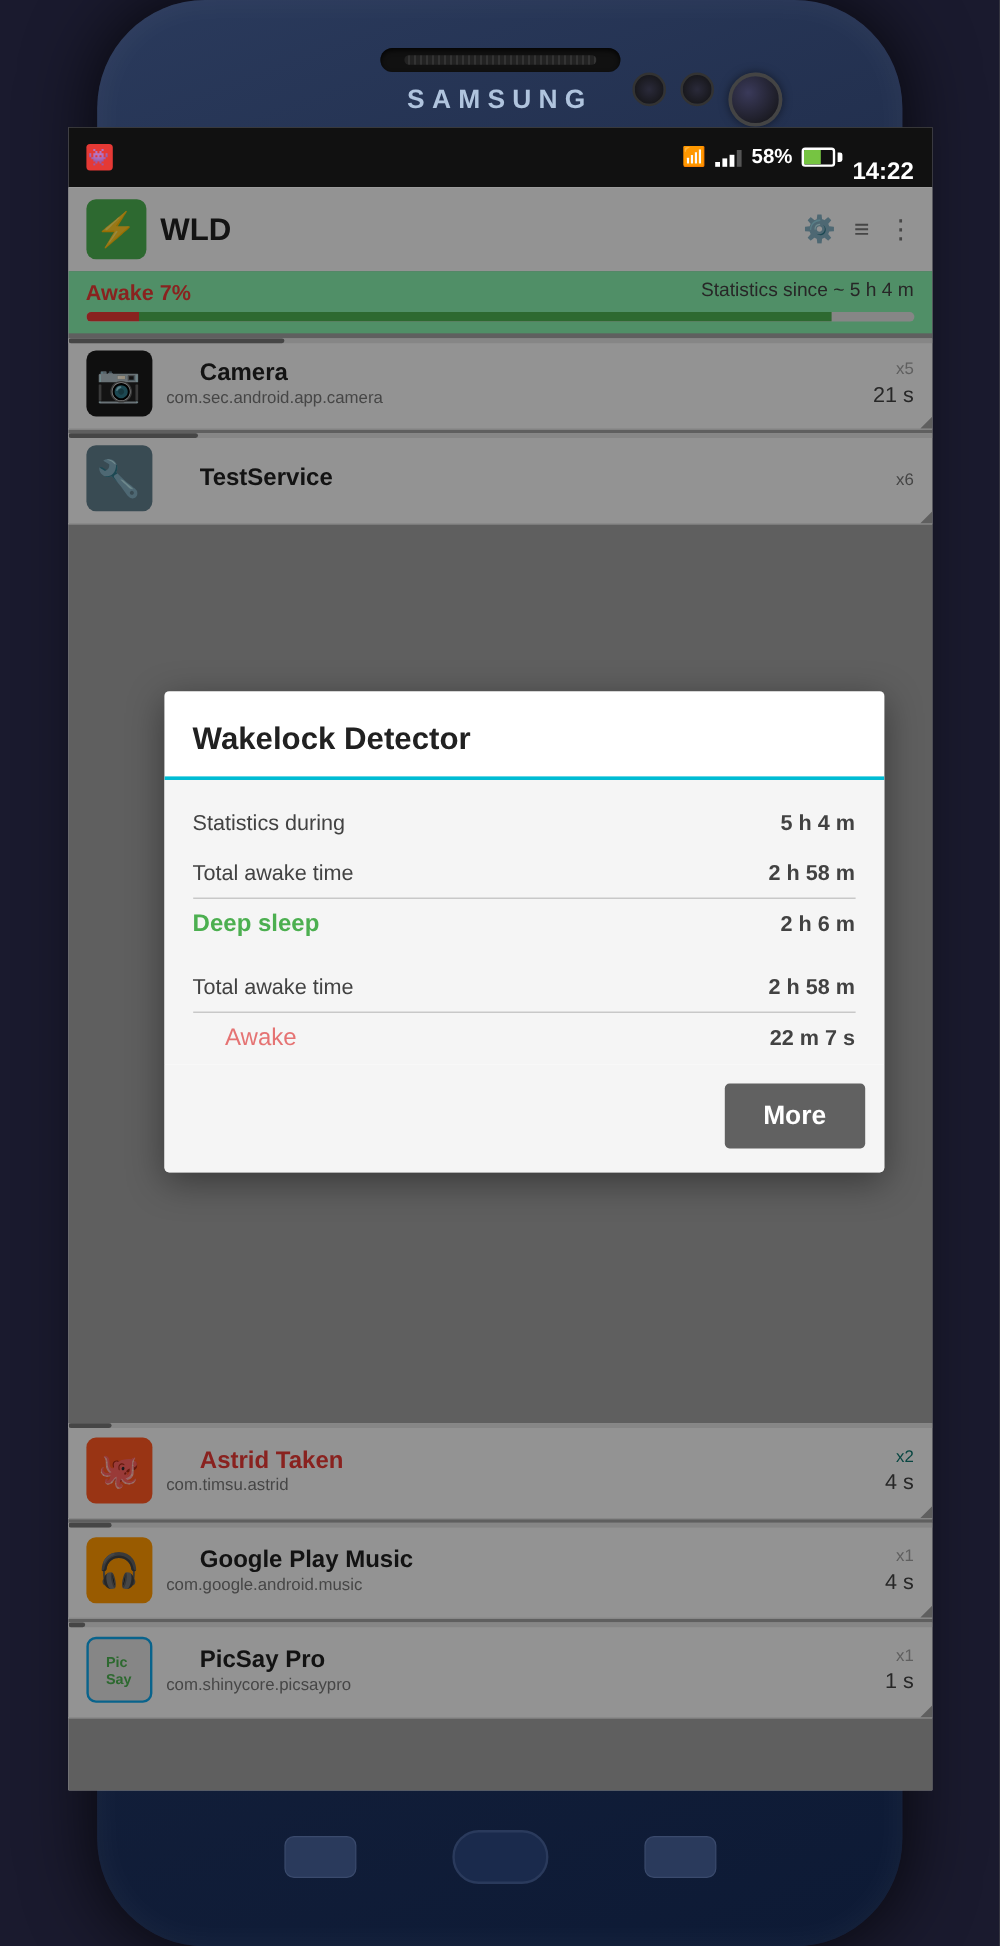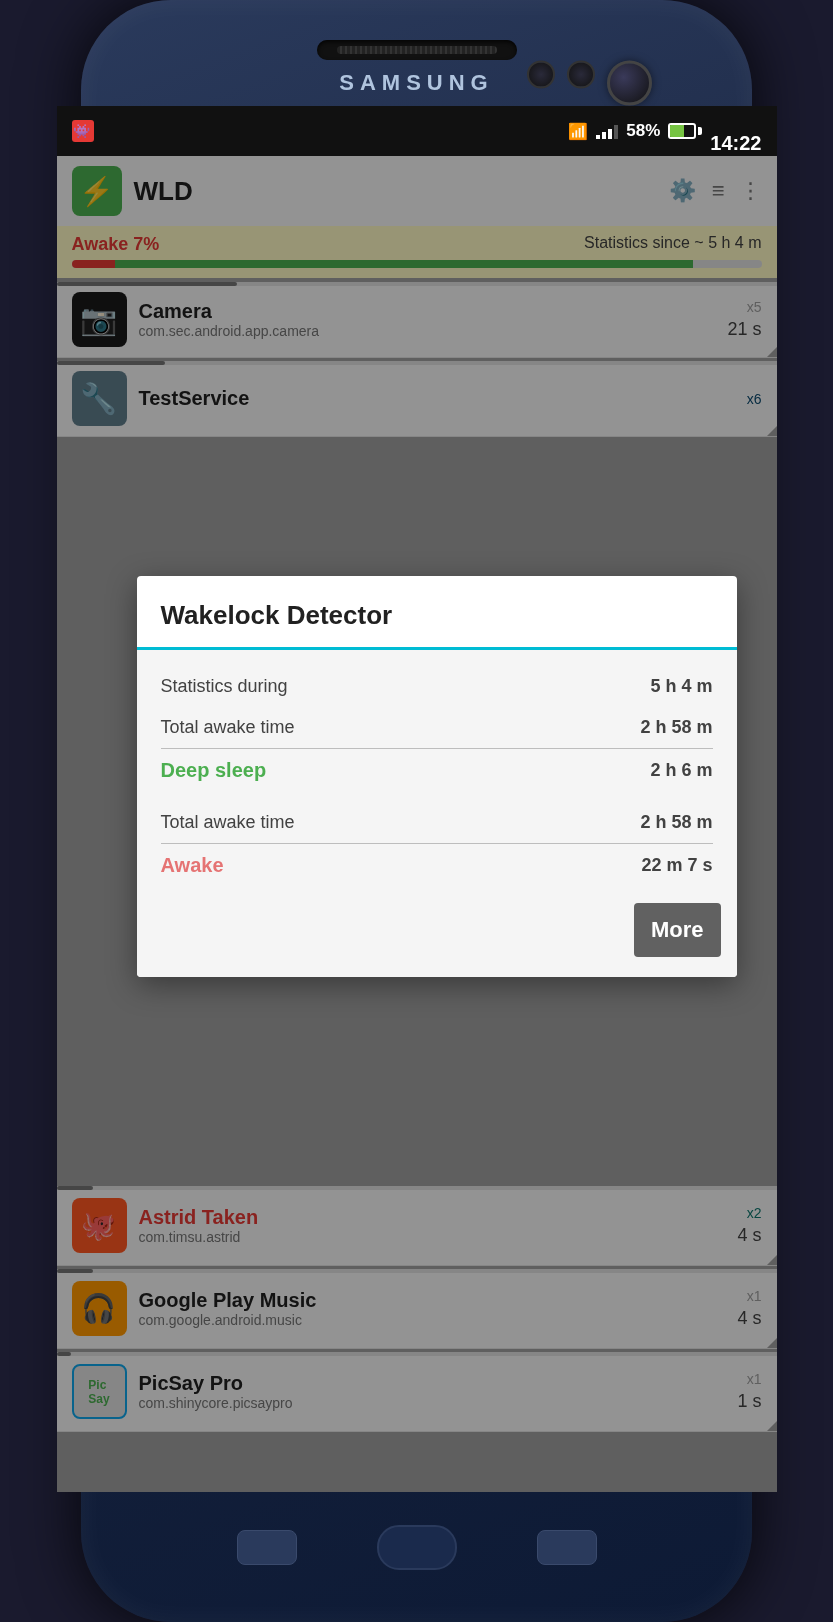--- a/index.html
+++ b/index.html
@@ -233,21 +233,21 @@
       align-items: center;
     }
 
     .topbar-icon {
       color: #757575;
       font-size: 22px;
     }
 
     
     .stats-bar {
-      background: #fef9c3;
+      background: #86efac;
       padding: 8px 15px 10px;
     }
 
     .stats-row {
       display: flex;
       justify-content: space-between;
       margin-bottom: 5px;
     }
 
     .awake-pct {
@@ -297,20 +297,21 @@
     }
 
     .app-item-info {
       flex: 1;
     }
 
     .app-item-name {
       font-size: 20px;
       font-weight: bold;
       color: #212121;
+      margin-left: 28px;
     }
 
     .app-item-pkg {
       font-size: 14px;
       color: #757575;
     }
 
     .app-item-right {
       display: flex;
       flex-direction: column;
@@ -382,21 +383,22 @@
 
     .dialog-row-label.green {
       color: #4caf50;
       font-size: 20px;
       font-weight: bold;
     }
 
     .dialog-row-label.red {
       color: #e57373;
       font-size: 20px;
-      font-weight: bold;
+      font-weight: normal;
+      margin-left: 27px;
     }
 
     .dialog-divider {
       height: 1px;
       background: #bdbdbd;
       margin: 0;
     }
 
     .dialog-section-gap {
       height: 10px;
@@ -406,21 +408,21 @@
       display: flex;
       justify-content: flex-end;
       padding: 16px 16px 20px;
       background: #f5f5f5;
     }
 
     .more-button {
       background: #616161;
       color: white;
       border: none;
-      padding: 14px 17px;
+      padding: 14px 32px;
       font-size: 22px;
       font-weight: bold;
       border-radius: 4px;
       cursor: pointer;
     }
 
     .bottom-item {
       background: #f5f5f5;
       display: flex;
       align-items: center;
@@ -473,21 +475,21 @@
 
     .home-button {
       width: 80px;
       height: 45px;
       background: #1a2a4c;
       border-radius: 22px;
       border: 2px solid #2a3a5c;
     }
 
     .x5-badge { color: #9e9e9e; font-size: 14px; }
-    .x6-badge { color: #0c4a6e; font-size: 14px; margin-left: 16px; }
+    .x6-badge { color: #737373; font-size: 14px; margin-left: 16px; }
     .x2-badge { color: #0f766e; font-size: 14px; margin-left: 24px; }
     .x1-badge { color: #9e9e9e; font-size: 14px; }
   </style>
 </head>
 <body>
 
 <div class="phone-outer">
 
   <div class="speaker-top"></div>
 

